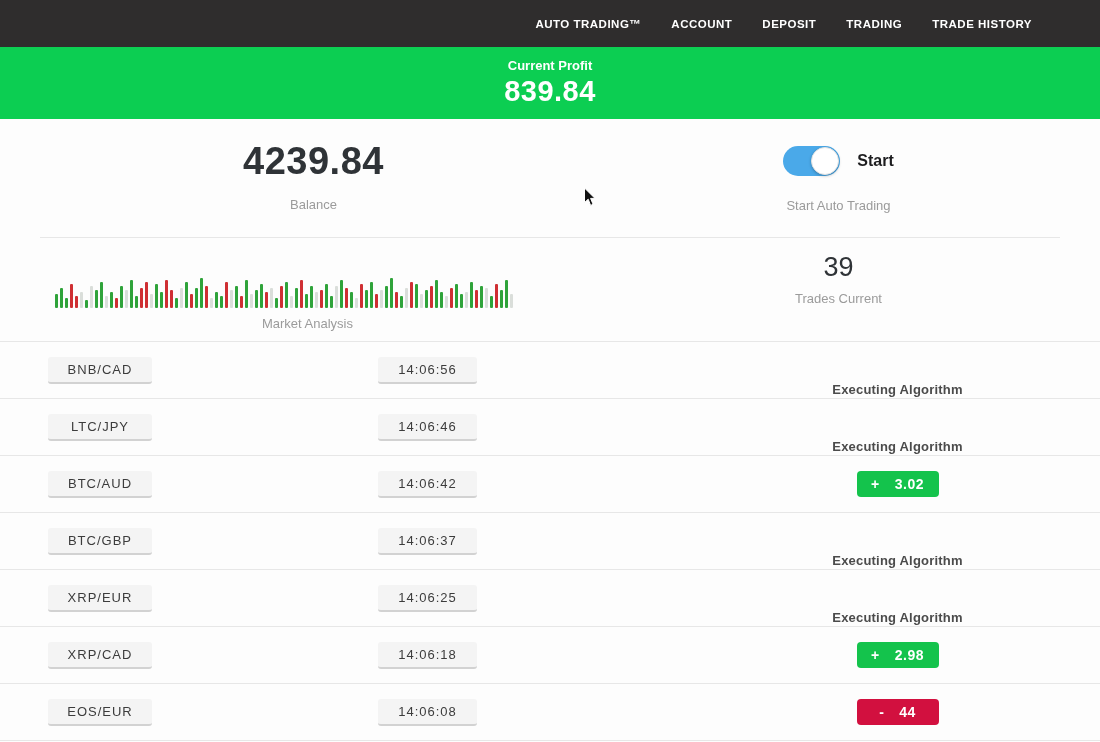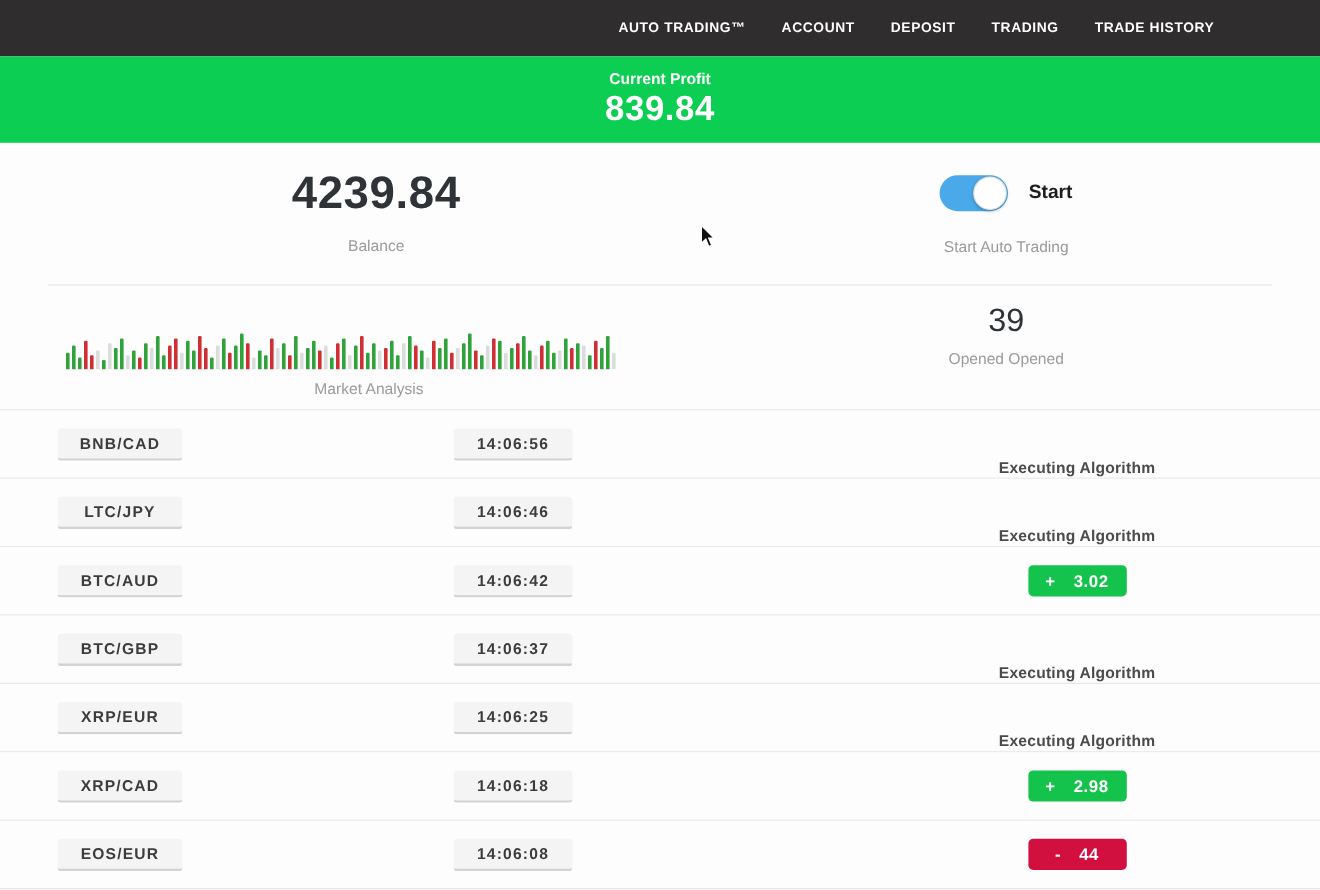--- a/index.html
+++ b/index.html
@@ -2,21 +2,21 @@
 <html><head>
 <meta charset="utf-8">
 <style>
   * { margin:0; padding:0; box-sizing:border-box; }
   html,body { background:#ffffff; }
   body { font-family:"Liberation Sans", sans-serif; }
   .screen { position:relative; width:1100px; height:742px; background:#fdfdfd; overflow:hidden; }
 
   
   .navbar { position:absolute; top:0; left:0; right:0; height:47px; background:#2f2d2d;
-            display:flex; align-items:center; justify-content:flex-end; padding-right:88px; gap:30px; }
+            display:flex; align-items:center; justify-content:flex-end; padding-right:68px; gap:30px; }
   .nav-item { background:none; border:none; color:#ffffff; font-family:inherit;
               font-size:11.5px; font-weight:bold; letter-spacing:0.5px; cursor:pointer; white-space:nowrap; }
 
   
   .profit-banner { position:absolute; top:47px; left:0; right:0; height:72px; text-align:center; color:#ffffff; }
   .profit-label { padding-top:11px; font-size:13px; font-weight:bold; }
   .profit-value { margin-top:2px; font-size:29px; font-weight:bold; letter-spacing:0.5px; }
 
   
   .balance-block { position:absolute; left:0; top:140px; width:627px; text-align:center; }
@@ -41,21 +41,21 @@
   .market-block .muted-label { text-align:center; margin-top:8px; }
 
   .trades-count-block { position:absolute; left:676px; top:252px; width:325px; text-align:center; }
   .trades-count-value { font-size:27px; font-weight:normal; color:#2f3337; }
   .trades-count-block .muted-label { margin-top:8px; }
 
   
   .rows { position:absolute; top:341px; left:0; width:1100px; border-top:1px solid #e7e7e7; }
   .trade-row { position:relative; height:57px; border-bottom:1px solid #e7e7e7; background:#fdfdfd; }
   .pill { position:absolute; top:15px; background:#f4f4f4; border-radius:3px;
-          border-bottom:2px solid #d2d2d2; font-weight:bold; font-size:13px; color:#3c3c3c;
+          border-bottom:2px solid #d2d2d2; font-weight:normal; font-size:13px; color:#3c3c3c;
           letter-spacing:1px; text-align:center; padding:5px 0; }
   .pill.pair { left:48px; width:104px; }
   .pill.time { left:378px; width:99px; }
   .status { position:absolute; left:760px; top:0; width:275px; height:100%;
             display:flex; flex-direction:column; align-items:center; justify-content:center; }
   .exec-label { font-size:13px; font-weight:bold; color:#4b4b4b; letter-spacing:0.2px;margin-top:48px; }
   .dots { display:flex; gap:3px; margin-top:6px; align-items:center; }
   .dot { width:3px; height:3px; border-radius:50%; background:#d0d0d0; }
   .dot.active { background:#5e5e5e; width:4px; height:4px; }
   .badge { display:flex; justify-content:center; gap:15px; width:82px; padding:5px 0;
@@ -192,21 +192,21 @@
         <span class="bar" style="height: 24px; background: rgb(207, 47, 51);"></span>
         <span class="bar" style="height: 18px; background: rgb(47, 163, 58);"></span>
         <span class="bar" style="height: 28px; background: rgb(47, 163, 58);"></span>
         <span class="bar" style="height: 14px; background: rgb(218, 222, 218);"></span>
       </div>
     <div class="muted-label">Market Analysis</div>
   </div>
 
   <div class="trades-count-block">
     <div class="trades-count-value">39</div>
-    <div class="muted-label">Opened Opened</div>
+    <div class="muted-label">Trades Current</div>
   </div>
 
   <div class="rows" id="rows">
       <div class="trade-row">
     <span class="pill pair">BNB/CAD</span>
     <span class="pill time">14:06:56</span>
     <div class="status">
       <div class="exec">
         <div class="exec-label">Executing Algorithm</div>
         <div class="dots">

